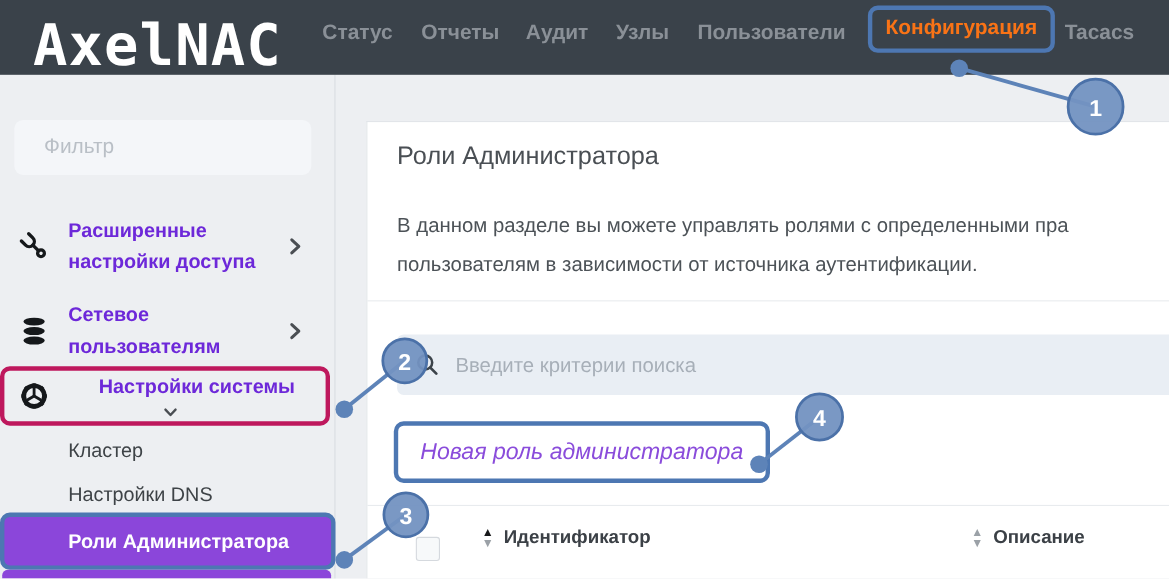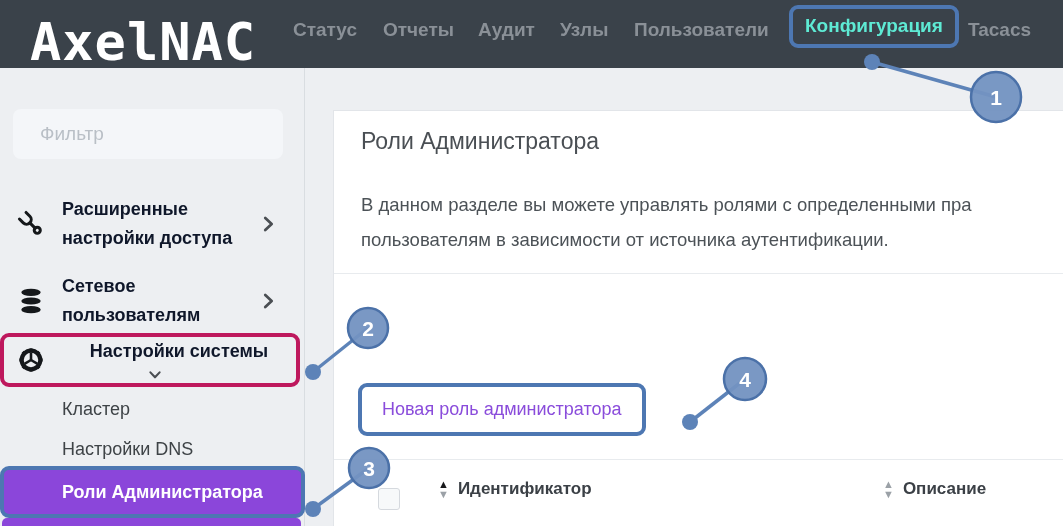--- a/index.html
+++ b/index.html
@@ -19,21 +19,21 @@
     font-size:52px; color:#ffffff; letter-spacing:1px; cursor:pointer;
   }
   .nav-item {
     position:absolute; top:19px; font-size:19px; font-weight:700;
     color:#8a9097; white-space:nowrap; cursor:pointer;
   }
   .nav-0 { left:293px; } .nav-1 { left:383px; } .nav-2 { left:478px; }
   .nav-3 { left:560px; } .nav-4 { left:634px; } .nav-6 { left:968px; }
   .nav-5 {
     left:789px; top:5px; padding:6px 12px 7px 12px;
-    border:4px solid #4d77b2; border-radius:9px; color:#5eead4;
+    border:4px solid #4d77b2; border-radius:9px; color:#f97316;
   }
 
   
   .sidebar {
     position:absolute; left:0; top:68px; width:305px; height:458px;
     background:#edeff2; border-right:1px solid #d9dde1; z-index:4;
   }
   .filter-box {
     position:absolute; left:13px; top:41px; width:270px; height:50px;
     background:#f4f6f9; border-radius:8px;
@@ -42,21 +42,21 @@
   .filter-box input {
     flex:1; border:none; background:transparent; outline:none;
     font-family:"Liberation Sans", sans-serif; font-size:19px; color:#3e4347;
   }
   .filter-box input::placeholder { color:#b9bfc6; }
 
   .group { position:absolute; left:0; width:305px; display:flex; align-items:center; cursor:pointer; }
   .group .gicon { position:absolute; left:17px; top:50%; transform:translateY(-50%); width:28px; height:28px; }
   .group .glabel {
     margin-left:62px; width:178px; font-weight:700; font-size:18px;
-    color:#0f172a; line-height:29px;
+    color:#6d28d9; line-height:29px;
   }
   .group .gchev { position:absolute; right:26px; top:50%; transform:translateY(-50%); width:22px; height:22px; }
   .g1 { top:124px; height:64px; }
   .g2 { top:201px; height:64px; }
   .g3 {
     top:265px; height:54px; width:300px;
     border:4px solid #be185d; border-radius:9px;flex-direction:column;
   }
   .g3 .gicon { left:13px; }
   .g3 .glabel { margin-left:58px; width:auto; white-space:nowrap; }
@@ -102,21 +102,21 @@
   .searchbar input {
     flex:1; border:none; background:transparent; outline:none;
     font-family:"Liberation Sans", sans-serif; font-size:18.5px; color:#3e4347;
   }
   .searchbar input::placeholder { color:#a7afb8; }
   .newrole-box {
     position:absolute; left:24px; top:272px;
     border:4px solid #4d77b2; border-radius:9px;
     padding:12px 20px; background:#ffffff;
   }
-  .newrole-link { font-size:18px; color:#8a4cdb; cursor:pointer; text-decoration:none; white-space:nowrap; }
+  .newrole-link { font-size:21px; color:#8a4cdb; cursor:pointer; text-decoration:none; white-space:nowrap;font-style:italic; }
   .row-checkbox {
     position:absolute; left:44px; top:377px; width:22px; height:22px;
     background:#f7f9fa; border:1px solid #d5d9de; border-radius:3px; cursor:pointer;
   }
   .col { position:absolute; top:368px; display:flex; gap:9px; align-items:center; cursor:pointer; }
   .col-0 { left:104px; } .col-1 { left:549px; }
   .col .label { font-size:17px; font-weight:700; color:#3b4046; white-space:nowrap; }
   .sorter { display:flex; flex-direction:column; line-height:10px; font-size:11px; }
   .sorter .on  { color:#17181a; }
   .sorter .off { color:#9ba1a7; }
@@ -214,20 +214,27 @@
 <div class="main">
   <div class="page-title">Роли Администратора</div>
 
   <div class="desc">
     <div>В данном разделе вы можете управлять ролями с определенными пра</div>
     <div>пользователям в зависимости от источника аутентификации.</div>
   </div>
 
   <div class="divider div-1"></div>
 
+  <div class="searchbar">
+    <svg width="23" height="23" viewBox="0 0 24 24">
+      <circle cx="10" cy="10" r="6.6" fill="none" stroke="#3c434a" stroke-width="2.4"></circle>
+      <line x1="14.8" y1="14.8" x2="20.5" y2="20.5" stroke="#3c434a" stroke-width="2.6" stroke-linecap="round"></line>
+    </svg>
+    <input type="text" placeholder="Введите критерии поиска" style="">
+  </div>
 
   <div class="newrole-box">
     <a class="newrole-link">Новая роль администратора</a>
   </div>
 
   <div class="divider div-2"></div>
 
   <div class="row-checkbox"></div>
 
   <div class="col col-0">

